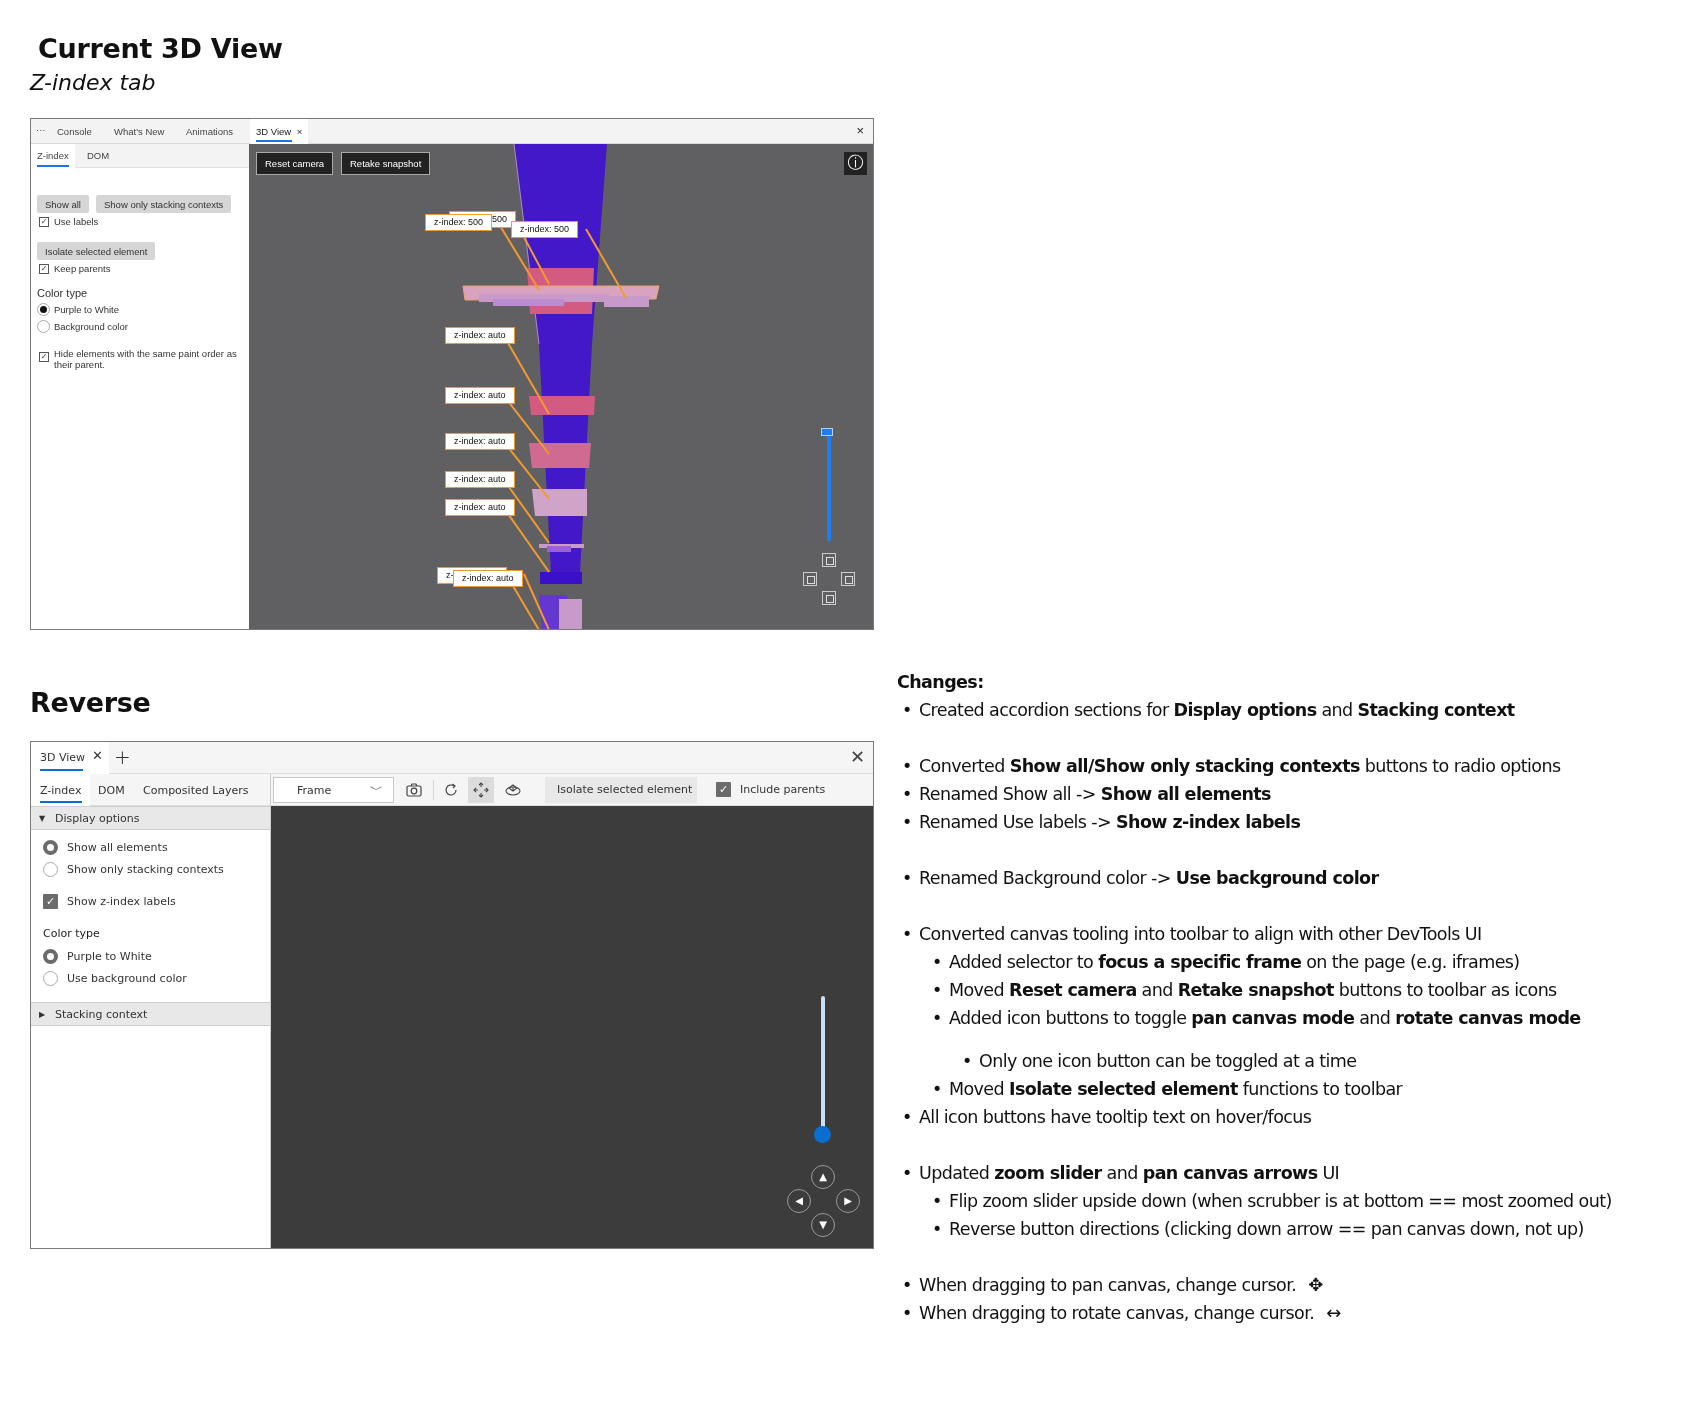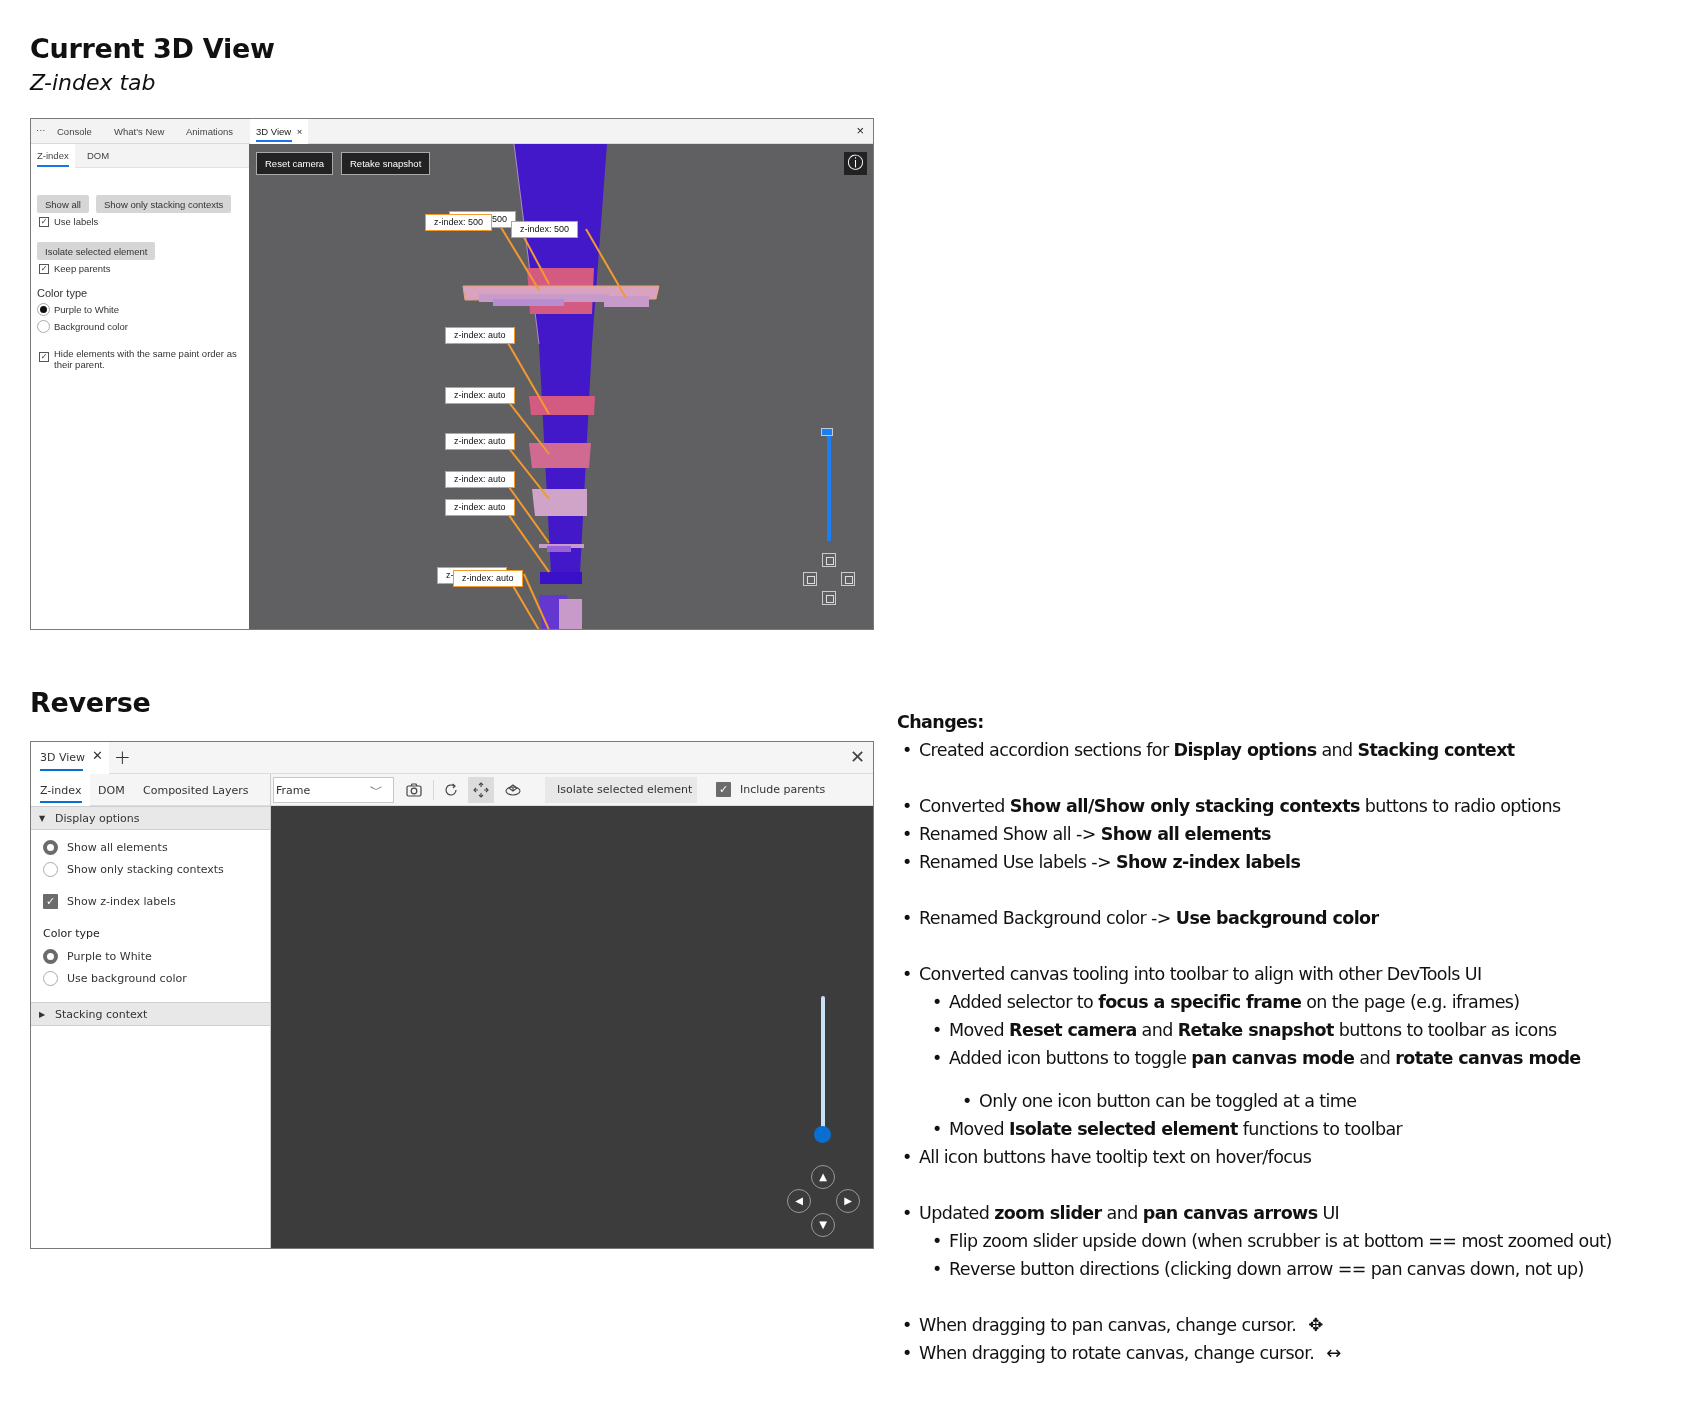--- a/index.html
+++ b/index.html
@@ -51,48 +51,48 @@
   .prop .subtabs .st.active { top: 0; left: 0; height: 32px; padding: 10px 9px 0 9px; background: #fff; }
   .prop .subtabs .st.active .ul { position: absolute; left: 9px; right: 8px; bottom: 3px; height: 2px; background: #0a6ed1; }
   .prop .acc { position: absolute; left: 0; right: 0; height: 24px; background: #e8e8e8; border-top: 1px solid #cfcfcf; border-bottom: 1px solid #cfcfcf; font-size: 11px; color: #333; padding: 5px 0 0 8px; }
   .prop .acc .tri { display: inline-block; width: 12px; font-size: 8px; vertical-align: 1px; margin-right: 4px; }
   .prop .opt { position: absolute; left: 12px; font-size: 11px; color: #333; display: flex; align-items: center; }
   .prop .rdot { width: 15px; height: 15px; border-radius: 50%; border: 1px solid #aaa; background: #fff; margin-right: 9px; }
   .prop .rdot.on { border: 4px solid #6b6b6b; }
   .prop .cbox { width: 15px; height: 15px; background: #6b6b6b; color: #fff; font-size: 11px; line-height: 15px; text-align: center; margin-right: 9px; border-radius: 1px; }
   .prop .ctlabel { position: absolute; left: 12px; font-size: 11px; color: #222; }
   .prop .toolbar { position: absolute; left: 240px; top: 32px; right: 0; height: 32px; background: #f5f5f5; border-bottom: 1px solid #ddd; }
-  .prop .frame-sel { position: absolute; left: 2px; top: 3px; width: 121px; height: 26px; background: #fff; border: 1px solid #c8c8c8; font-size: 11px; color: #333; padding: 6px 0 0 2px; }
+  .prop .frame-sel { position: absolute; left: 2px; top: 3px; width: 121px; height: 26px; background: #fff; border: 1px solid #c8c8c8; font-size: 11px; color: #333; padding: 6px 0 0 23px; }
   .prop .frame-sel .chev { position: absolute; right: 10px; top: 3px; font-size: 13px; color: #444; }
   .prop .ticon { position: absolute; top: 3px; width: 26px; height: 26px; font-size: 15px; color: #444; text-align: center; line-height: 26px; }
   .prop .ticon.toggled { background: #dcdcdc; }
   .prop .tsep { position: absolute; top: 6px; width: 1px; height: 20px; background: #d8d8d8; }
   .prop .isobtn { position: absolute; left: 274px; top: 3px; height: 26px; width: 152px; background: #e8e8e8; font-size: 11px; color: #333; padding: 6px 0 0 12px; }
   .prop .inc { position: absolute; left: 445px; top: 8px; font-size: 11px; color: #333; display: flex; align-items: center; }
   .prop .canvas { position: absolute; left: 240px; top: 64px; right: 0; bottom: 0; background: #3c3c3c; }
   .prop .ztrack { position: absolute; left: 550px; top: 190px; width: 4px; height: 140px; background: #c8e1f7; border-radius: 2px; }
   .prop .zthumb { position: absolute; left: 543px; top: 320px; width: 17px; height: 17px; border-radius: 50%; background: #0a6ed1; }
   .prop .arr { position: absolute; width: 24px; height: 24px; border-radius: 50%; border: 1px solid #999; color: #fff; font-size: 10px; text-align: center; line-height: 22px; }
 
   
-  .notes { position: absolute; left: 897px; top: 712px; font-family: "DejaVu Sans", sans-serif; font-size: 17.5px; color: #111; letter-spacing: -0.6px; }
+  .notes { position: absolute; left: 897px; top: 672px; font-family: "DejaVu Sans", sans-serif; font-size: 17.5px; color: #111; letter-spacing: -0.6px; }
   .notes .title { font-weight: bold; font-size: 17.5px; margin-bottom: 4px; }
   .notes .li { position: relative; height: 28px; line-height: 28px; white-space: nowrap; }
   .notes .li::before { content: "•"; position: absolute; left: -17px; }
   .notes .l1 { padding-left: 22px; }
   .notes .l2 { padding-left: 52px; }
   .notes .l3 { padding-left: 82px; margin-top: 15px; }
   .notes .gap { height: 28px; }
   .notes b { font-weight: bold; }
   .cursor-ico { display: inline-block; margin-left: 12px; font-size: 18px; }
 </style>
 <style>.notes .l1::before{left:5px}.notes .l2::before{left:35px}.notes .l3::before{left:65px}</style></head>
 <body>
 
-<div class="h1" style="top:33px;">Current 3D View</div>
+<div class="h1" style="top:33px;margin-left:8px;">Current 3D View</div>
 <div class="h2" style="top:70px;font-style:italic;">Z-index tab</div>
 
 <div class="cur">
   <div class="tabbar">
     <span class="t" style="left:5px;top:5px;">···</span>
     <span class="t" style="left:26px;">Console</span>
     <span class="t" style="left:83px;">What's New</span>
     <span class="t" style="left:155px;">Animations</span>
     <span class="t active" style="left:219px;">
       <span>3D View</span>

